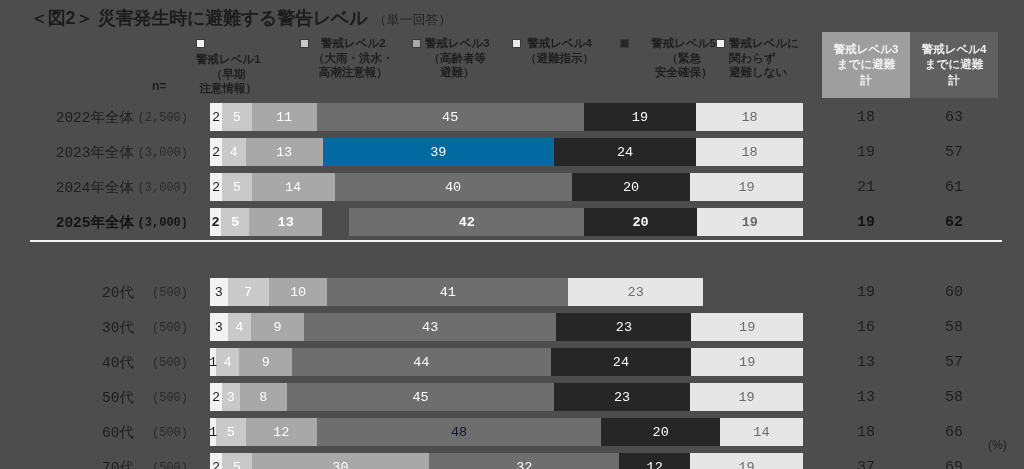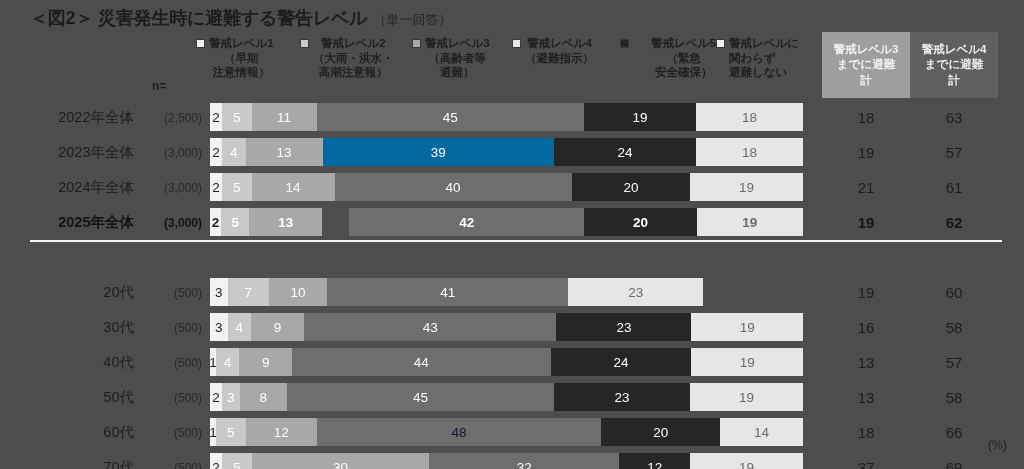--- a/index.html
+++ b/index.html
@@ -65,21 +65,21 @@
   }
   .legend-sw {
     width: 9px;
     height: 9px;
     flex: 0 0 9px;
     margin-top: 3px;
     border: 1px solid #3a3a3a;
     box-sizing: border-box;
   }
   .legend-lbl { white-space: pre-line; text-align: left; }
-  .li0 { width: 104px; }
+  .li0 { width: 104px; flex-direction: column; }
   .li1 { width: 112px; }
   .li2 { width: 100px; }
   .li3 { width: 108px; }
   .li4 { width: 96px; justify-content: space-between; }
   .li5 { width: 96px; }
   .li0 .legend-lbl, .li1 .legend-lbl, .li2 .legend-lbl,
   .li3 .legend-lbl, .li4 .legend-lbl { text-align: center; }
 
   
   .n-header {
@@ -111,34 +111,35 @@
   #sum-head-0 { left: 822px; background: #9e9e9e; color: #f2f2f2; }
   #sum-head-1 { left: 910px; background: #606060; color: #ececec; }
 
   
   .rows { position: absolute; left: 0; top: 100px; width: 1024px; }
   .row {
     position: relative;
     height: 35px;
     display: flex;
     align-items: center;
+    font-family: Liberation Mono, monospace;
   }
   .row-gap { height: 35px; }
 
   .row-label {
     position: absolute;
     left: 18px;
     width: 116px;
     text-align: right;
     font-size: 14.5px;
     color: #1e1e1e;
   }
   .row-n {
     position: absolute;
-    left: 138px;
+    left: 124px;
     width: 64px;
     text-align: right;
     font-size: 12px;
     color: #2a2a2a;
   }
 
   .bar {
     position: absolute;
     left: 210px;
     width: 593px;

